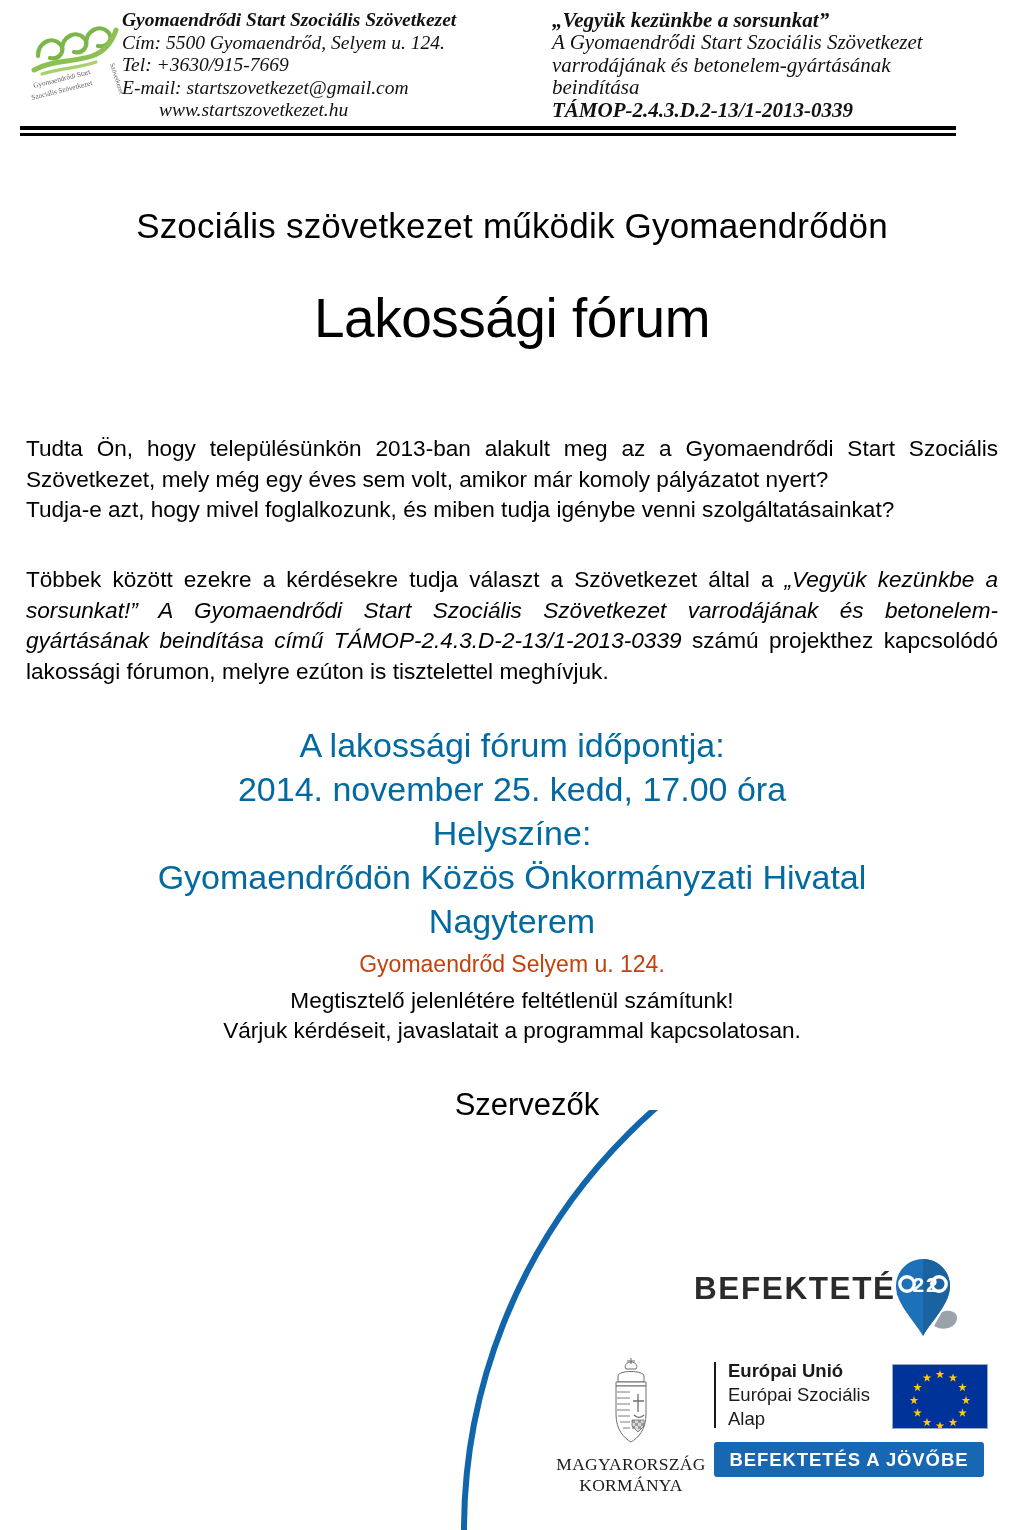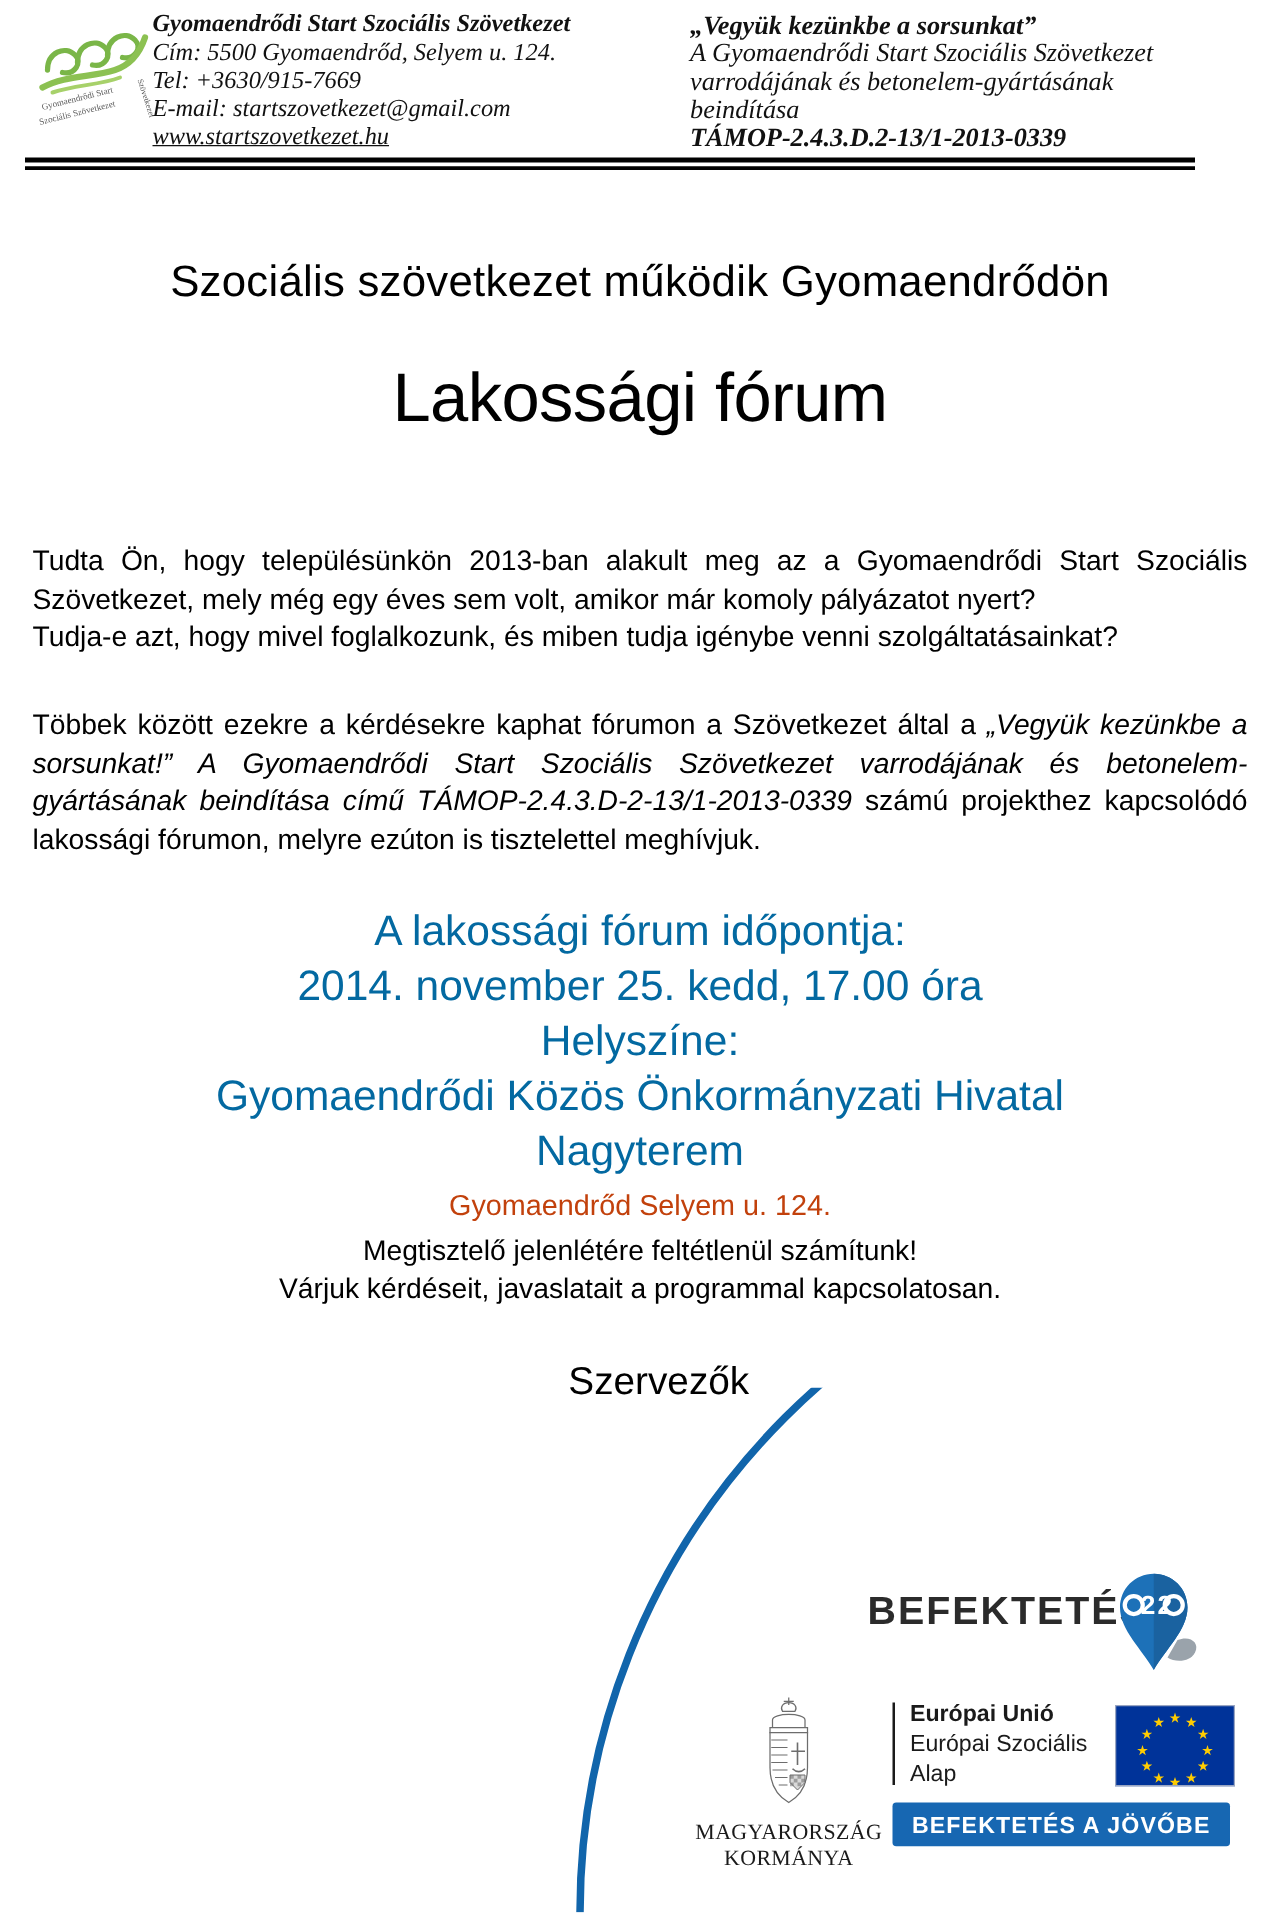--- a/index.html
+++ b/index.html
@@ -35,21 +35,21 @@
     font-family: "Liberation Serif", serif;
     font-style: italic;
     font-size: 19.5px;
     line-height: 22.6px;
     color: #111;
   }
   #header-col-left .hl-title {
     font-weight: bold;
   }
   #header-col-left .hl-web {
-    text-decoration: underline;
+    margin-left: 37px;
   }
   #header-col-right {
     position: absolute;
     left: 552px; top: 9px;
     width: 440px;
     font-family: "Liberation Serif", serif;
     font-style: italic;
     font-size: 21px;
     line-height: 22.4px;
     color: #111;
@@ -286,28 +286,28 @@
 
 <div id="kicker">Szociális szövetkezet működik Gyomaendrődön</div>
 <div id="headline">Lakossági fórum</div>
 
 <div class="para" id="para-1">
   <div>Tudta Ön, hogy településünkön 2013-ban alakult meg az a Gyomaendrődi Start Szociális Szövetkezet, mely még egy éves sem volt, amikor már komoly pályázatot nyert?</div>
   <div class="nojustify">Tudja-e azt, hogy mivel foglalkozunk, és miben tudja igénybe venni szolgáltatásainkat?</div>
 </div>
 
 <div class="para" id="para-2">
-  <span>Többek között ezekre a kérdésekre kaphat fórumon a Szövetkezet által a </span><span class="it">„Vegyük kezünkbe a sorsunkat!” A Gyomaendrődi Start Szociális Szövetkezet varrodájának és betonelem-gyártásának beindítása című TÁMOP-2.4.3.D-2-13/1-2013-0339</span><span> számú projekthez kapcsolódó lakossági fórumon, melyre ezúton is tisztelettel meghívjuk.</span>
+  <span>Többek között ezekre a kérdésekre tudja választ a Szövetkezet által a </span><span class="it">„Vegyük kezünkbe a sorsunkat!” A Gyomaendrődi Start Szociális Szövetkezet varrodájának és betonelem-gyártásának beindítása című TÁMOP-2.4.3.D-2-13/1-2013-0339</span><span> számú projekthez kapcsolódó lakossági fórumon, melyre ezúton is tisztelettel meghívjuk.</span>
 </div>
 
 <div id="event-block">
   <div class="big">A lakossági fórum időpontja:</div>
   <div class="big">2014. november 25. kedd, 17.00 óra</div>
   <div class="big">Helyszíne:</div>
-  <div class="big">Gyomaendrődi Közös Önkormányzati Hivatal</div>
+  <div class="big">Gyomaendrődön Közös Önkormányzati Hivatal</div>
   <div class="big">Nagyterem</div>
   <div class="addr">Gyomaendrőd Selyem u. 124.</div>
 </div>
 
 <div id="closing">
   <div>Megtisztelő jelenlétére feltétlenül számítunk!</div>
   <div>Várjuk kérdéseit, javaslatait a programmal kapcsolatosan.</div>
 </div>
 <div id="signoff">Szervezők</div>
 

